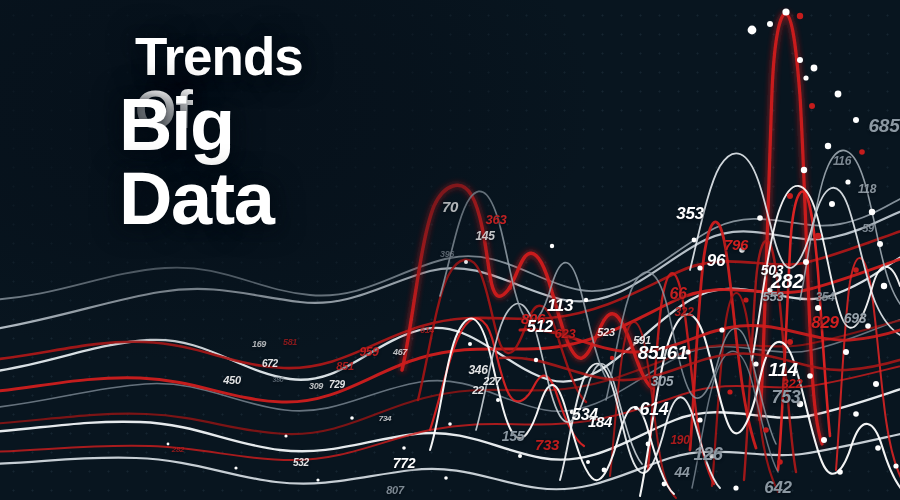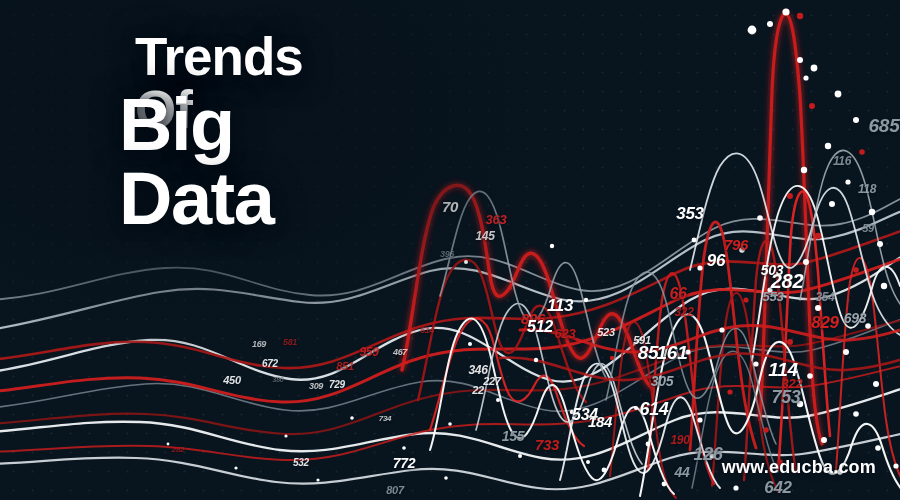--- a/index.html
+++ b/index.html
@@ -284,15 +284,14 @@
       <div class="vlabel" style="left: 178px; top: 449px; color: rgb(192, 28, 28); font-size: 8px; opacity: 0.72; text-shadow: rgba(4, 12, 20, 0.85) 0px 1px 3px;">282</div>
     </div>
 
   <div id="vignette"></div>
 
   <div id="title-block">
     <div id="title-line1">Trends Of</div>
     <div id="title-line2">Big Data</div>
   </div>
 
-  <div id="watermark">www.educba.com</div>
 
 </div>
 
 </body></html>

